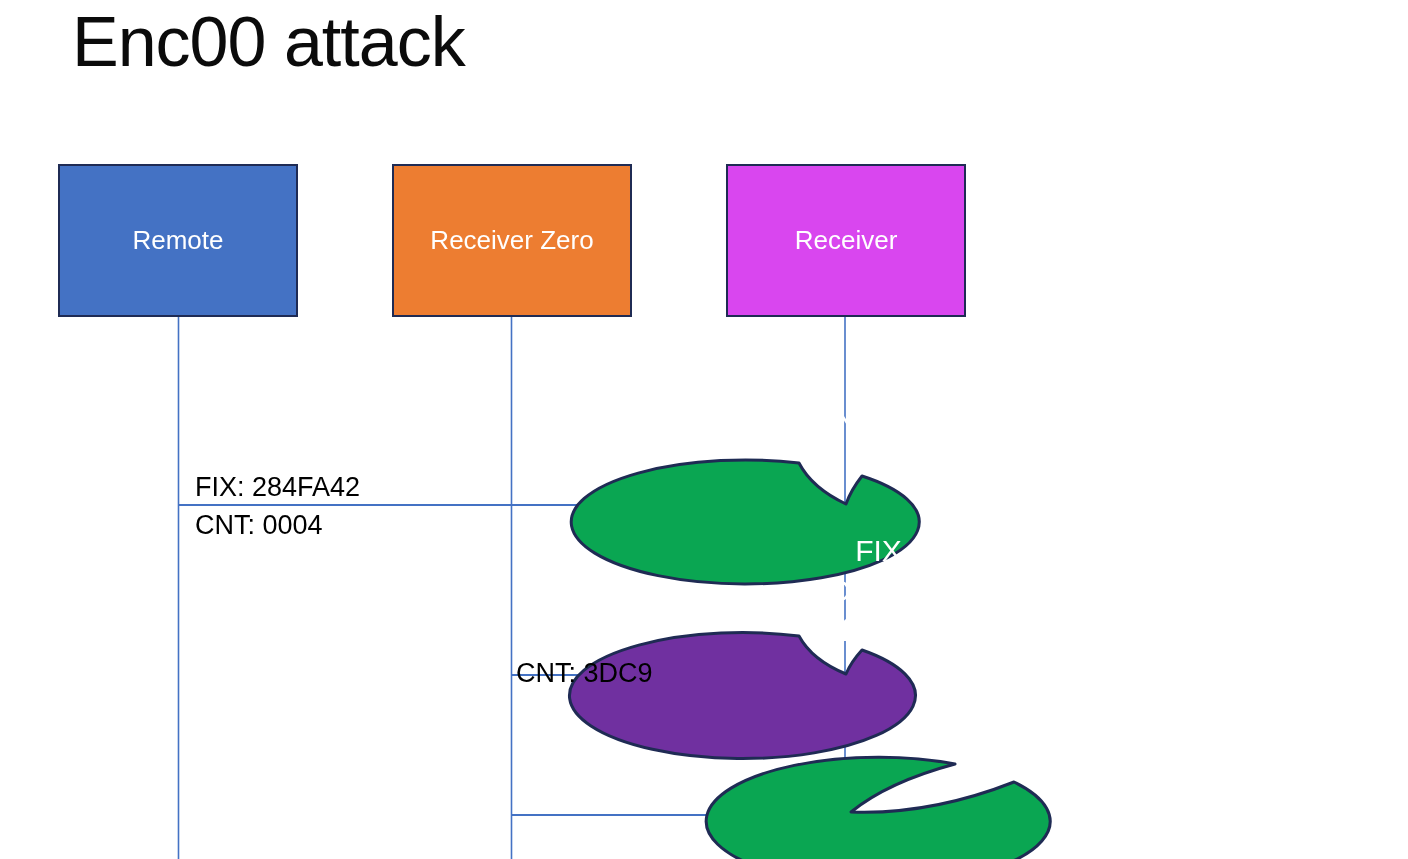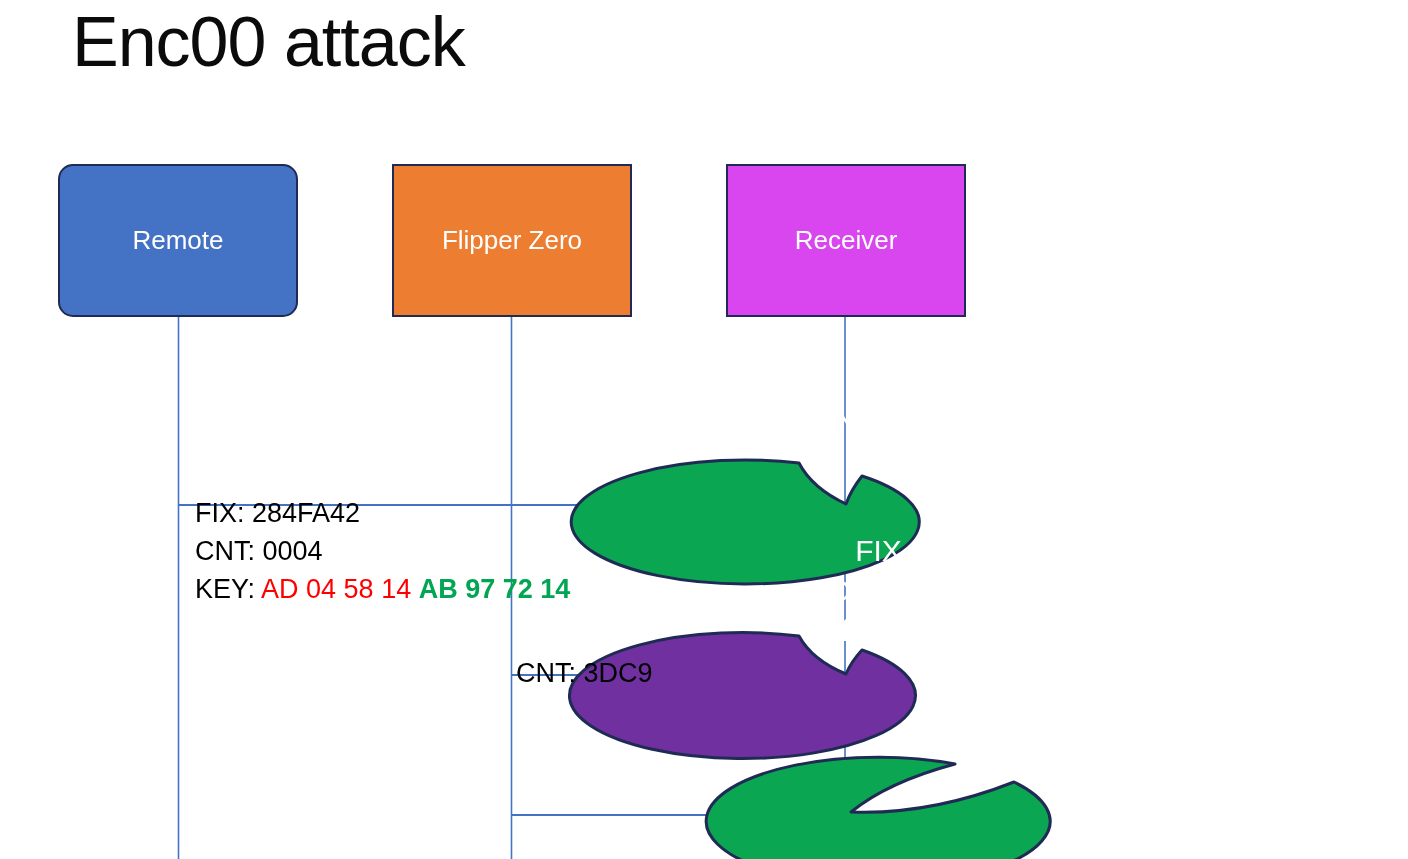--- a/index.html
+++ b/index.html
@@ -18,21 +18,21 @@
     color:#ffffff;font-size:26px;white-space:nowrap;
   }
   #actor-remote{left:58px;}
   #actor-flipper{left:392px;}
   #actor-receiver{left:726px;}
   .overlay{position:absolute;left:0;top:0;width:1408px;height:859px;}
   .msg{
     position:absolute;font-size:27px;line-height:38px;color:#000000;
     white-space:nowrap;
   }
-  #msg1{left:195px;top:468px;margin-top:26px;}
+  #msg1{left:195px;top:468px;}
   #msg2{left:516px;top:638px;margin-top:16px;}
   #msg3{left:516px;top:778px;}
   .c-red{color:#FF0000;}
   .c-green-b{color:#00A651;font-weight:bold;}
   .c-green{color:#2EAE5E;}
   .callout-text{
     position:absolute;display:flex;flex-direction:column;align-items:center;
     justify-content:center;text-align:center;color:#ffffff;font-size:30px;
     line-height:40px;white-space:nowrap;
   }
@@ -60,34 +60,33 @@
     <polygon points="831,668.5 847,675 831,681.5" fill="#3A66AE"></polygon>
 
     <line x1="512" y1="815" x2="833" y2="815" stroke-width="1.8" stroke="#4472C4"></line>
     <polygon points="831,808.5 847,815 831,821.5" fill="#3A66AE"></polygon>
 
     <path d="M 799,463 A 174,62 0 1 0 862,476 Q 851,490 846,504 Q 812,488 799,463 Z" stroke-width="3" stroke-linejoin="round" fill="#0AA652" stroke="#1F2B54"></path>
     <path d="M 799,636 A 173,63 0 1 0 862,650 Q 851,662 846,674 Q 812,660 799,636 Z" stroke-width="3" stroke-linejoin="round" fill="#7030A0" stroke="#1F2B54"></path>
     <path d="M 955,764 A 172,64 0 1 0 1014,782 Q 930,815 851,812 Q 888,782 955,764 Z" stroke-width="3" stroke-linejoin="round" fill="#0AA652" stroke="#1F2B54"></path>
   </svg>
 
-  <div class="actor" id="actor-remote" style="background-color: rgb(68, 114, 196); border-radius: 15px;">
+  <div class="actor" id="actor-remote" style="background-color: rgb(68, 114, 196);">
     <span>Remote</span>
   </div>
   <div class="actor" id="actor-flipper" style="background-color: rgb(237, 125, 49);">
-    <span>Flipper Zero</span>
+    <span>Receiver Zero</span>
   </div>
   <div class="actor" id="actor-receiver" style="background-color: #d946ef;">
     <span>Receiver</span>
   </div>
 
   <div class="msg" id="msg1">
     <div>FIX: 284FA42</div>
     <div>CNT: 0004</div>
-    <div><span>KEY: </span><span class="c-red">AD 04 58 14 </span><span class="c-green-b">AB 97 72 14</span></div>
   </div>
 
   <div class="msg" id="msg2">
     <div>CNT: 3DC9</div>
   </div>
 
 
   <div class="callout-text" id="ct1">
     <div>FIX good</div>
     <div>CNT 0001 good</div>

